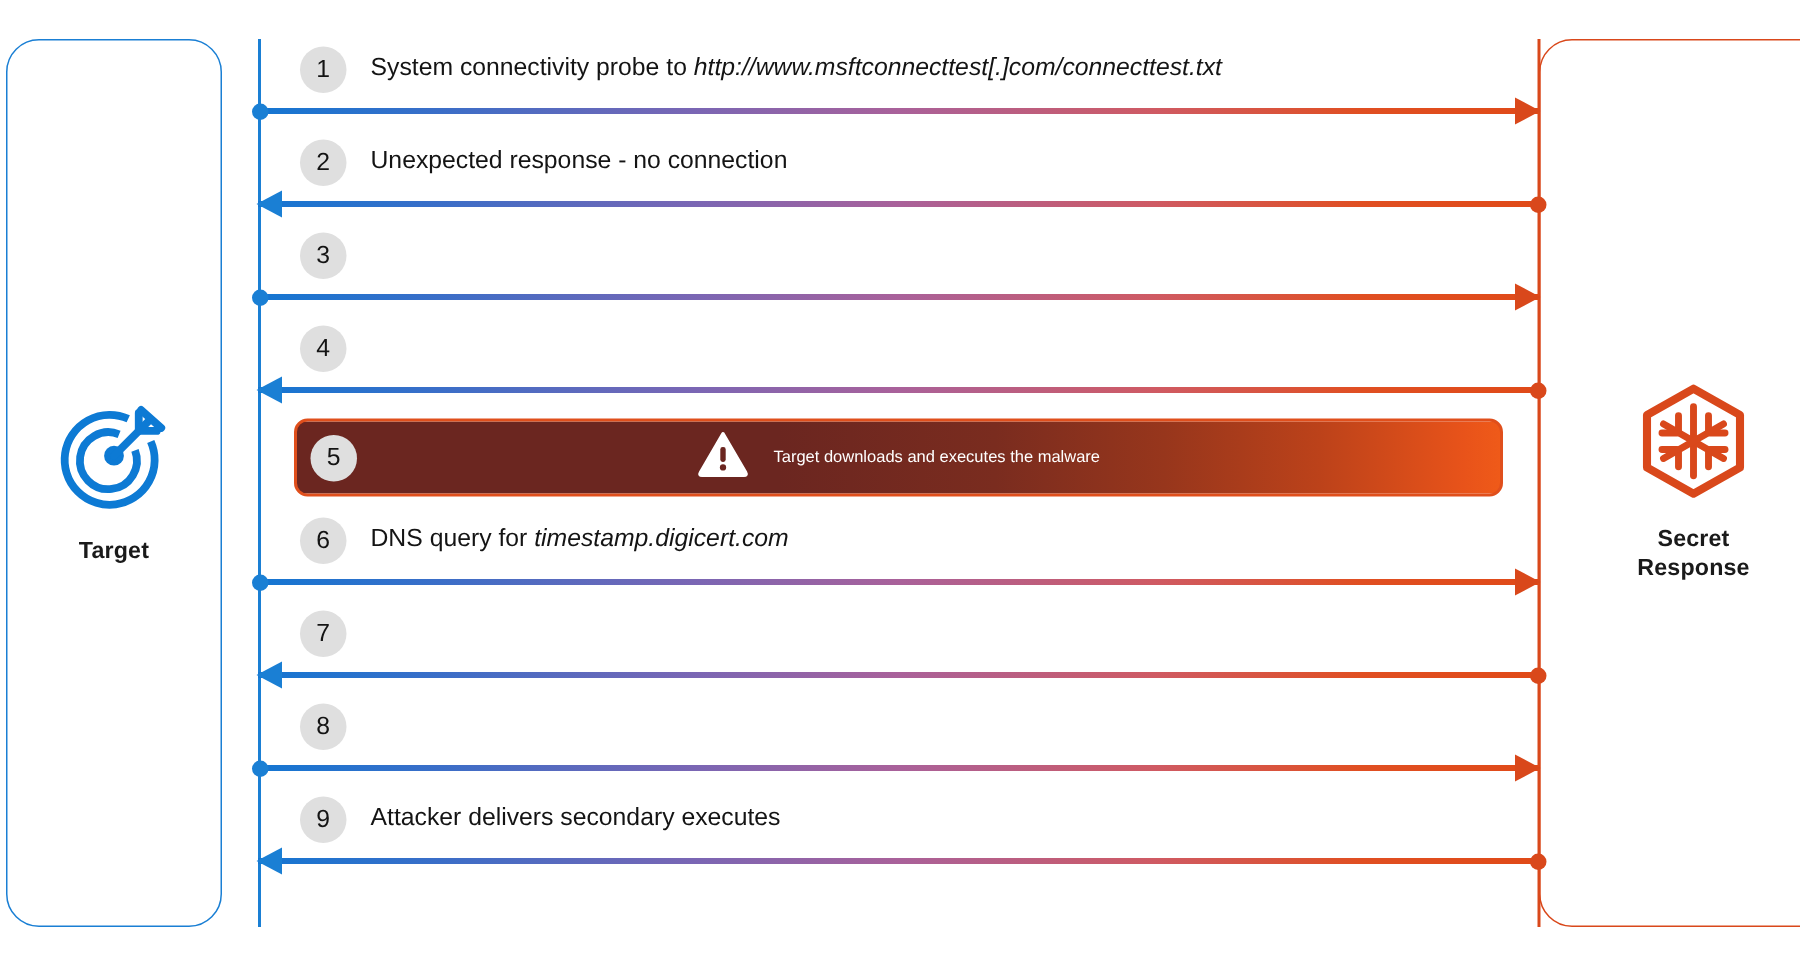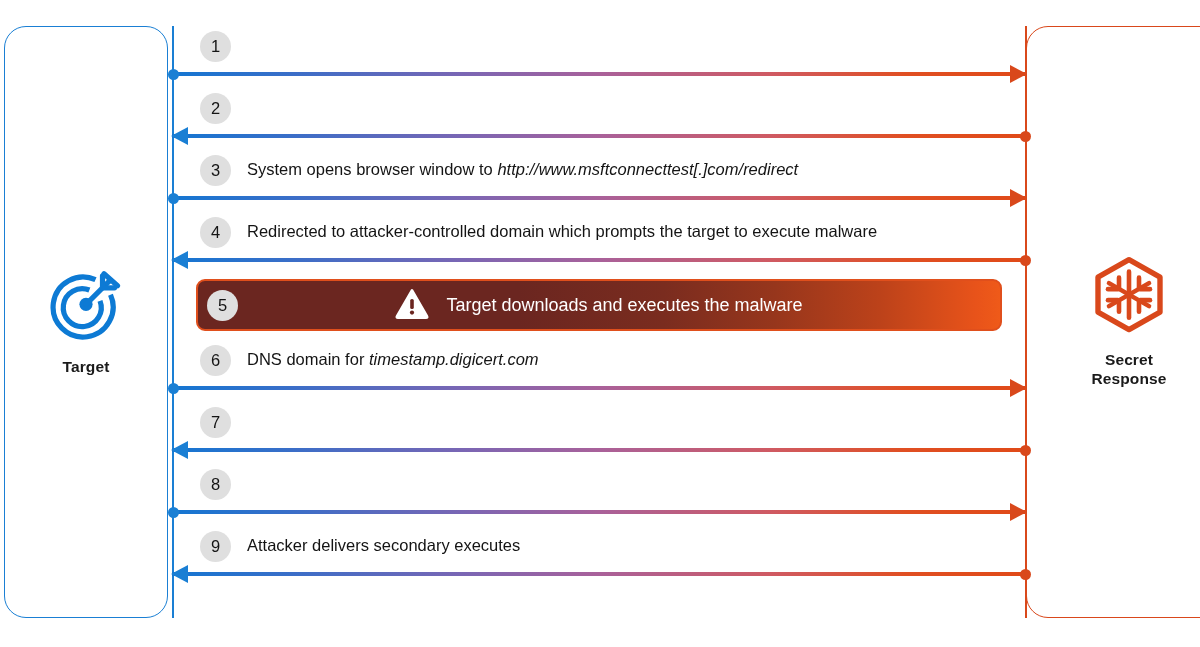--- a/index.html
+++ b/index.html
@@ -22,21 +22,21 @@
   
   .actor-box {
     position: absolute;
     box-sizing: border-box;
     border-radius: 22px;
     background: #ffffff;
   }
   #actor-target {
     left: 4px;
     top: 26px;
-    width: 164px;
+    width: 144px;
     height: 592px;
     border: 1.6px solid #1a7fd4;
   }
   #actor-adversary {
     left: 1026px;
     top: 26px;
     width: 206px;
     height: 592px;
     border: 1.6px solid #d9481b;
   }
@@ -185,21 +185,21 @@
   .banner-content {
     flex: 1;
     display: flex;
     align-items: center;
     justify-content: center;
     margin-right: 40px;
   }
   .warn-icon { flex: 0 0 auto; display: block; }
   .banner-text {
     margin-left: 17px;
-    font-size: 18px;
+    font-size: 11px;
     color: #ffffff;
     white-space: nowrap;
   }
 </style>
 </head>
 <body>
 
 <div id="diagram">
 
   <div class="actor-box" id="actor-target">
@@ -246,49 +246,49 @@
       </div>
     </div>
   </div>
 
   <div class="lifeline" id="lifeline-target"></div>
   <div class="lifeline" id="lifeline-adversary"></div>
 
   <div class="msg-row" style="top:28px">
     <div class="msg-label">
       <span class="step-badge">1</span>
+      <span class="msg-text"><span>System connectivity probe to </span><i>http://www.msftconnecttest[.]com/connecttest.txt</i><span></span></span>
     </div>
     <div class="arrow-line"></div>
     <div class="arrow-dot start-left"></div>
     <div class="arrow-head right"></div>
   </div>
 
   <div class="msg-row" style="top:90px">
     <div class="msg-label">
       <span class="step-badge">2</span>
+      <span class="msg-text"><span>Unexpected response - no connection</span><i></i><span></span></span>
     </div>
     <div class="arrow-line"></div>
     <div class="arrow-head left"></div>
     <div class="arrow-dot start-right"></div>
   </div>
 
   <div class="msg-row" style="top:152px">
     <div class="msg-label">
       <span class="step-badge">3</span>
-      <span class="msg-text"><span>System opens browser window to </span><i>http://www.msftconnecttest[.]com/redirect</i><span></span></span>
     </div>
     <div class="arrow-line"></div>
     <div class="arrow-dot start-left"></div>
     <div class="arrow-head right"></div>
   </div>
 
   <div class="msg-row" style="top:214px">
     <div class="msg-label">
       <span class="step-badge">4</span>
-      <span class="msg-text"><span>Redirected to attacker-controlled domain which prompts the target to execute malware</span><i></i><span></span></span>
     </div>
     <div class="arrow-line"></div>
     <div class="arrow-head left"></div>
     <div class="arrow-dot start-right"></div>
   </div>
 
   <div class="banner-row" style="top:276px">
     <div class="banner">
       <span class="step-badge">5</span>
       <div class="banner-content">
@@ -300,21 +300,21 @@
           </svg>
         </span>
         <span class="banner-text">Target downloads and executes the malware</span>
       </div>
     </div>
   </div>
 
   <div class="msg-row" style="top:342px">
     <div class="msg-label">
       <span class="step-badge">6</span>
-      <span class="msg-text"><span>DNS domain for </span><i>timestamp.digicert.com</i><span></span></span>
+      <span class="msg-text"><span>DNS query for </span><i>timestamp.digicert.com</i><span></span></span>
     </div>
     <div class="arrow-line"></div>
     <div class="arrow-dot start-left"></div>
     <div class="arrow-head right"></div>
   </div>
 
   <div class="msg-row" style="top:404px">
     <div class="msg-label">
       <span class="step-badge">7</span>
     </div>

